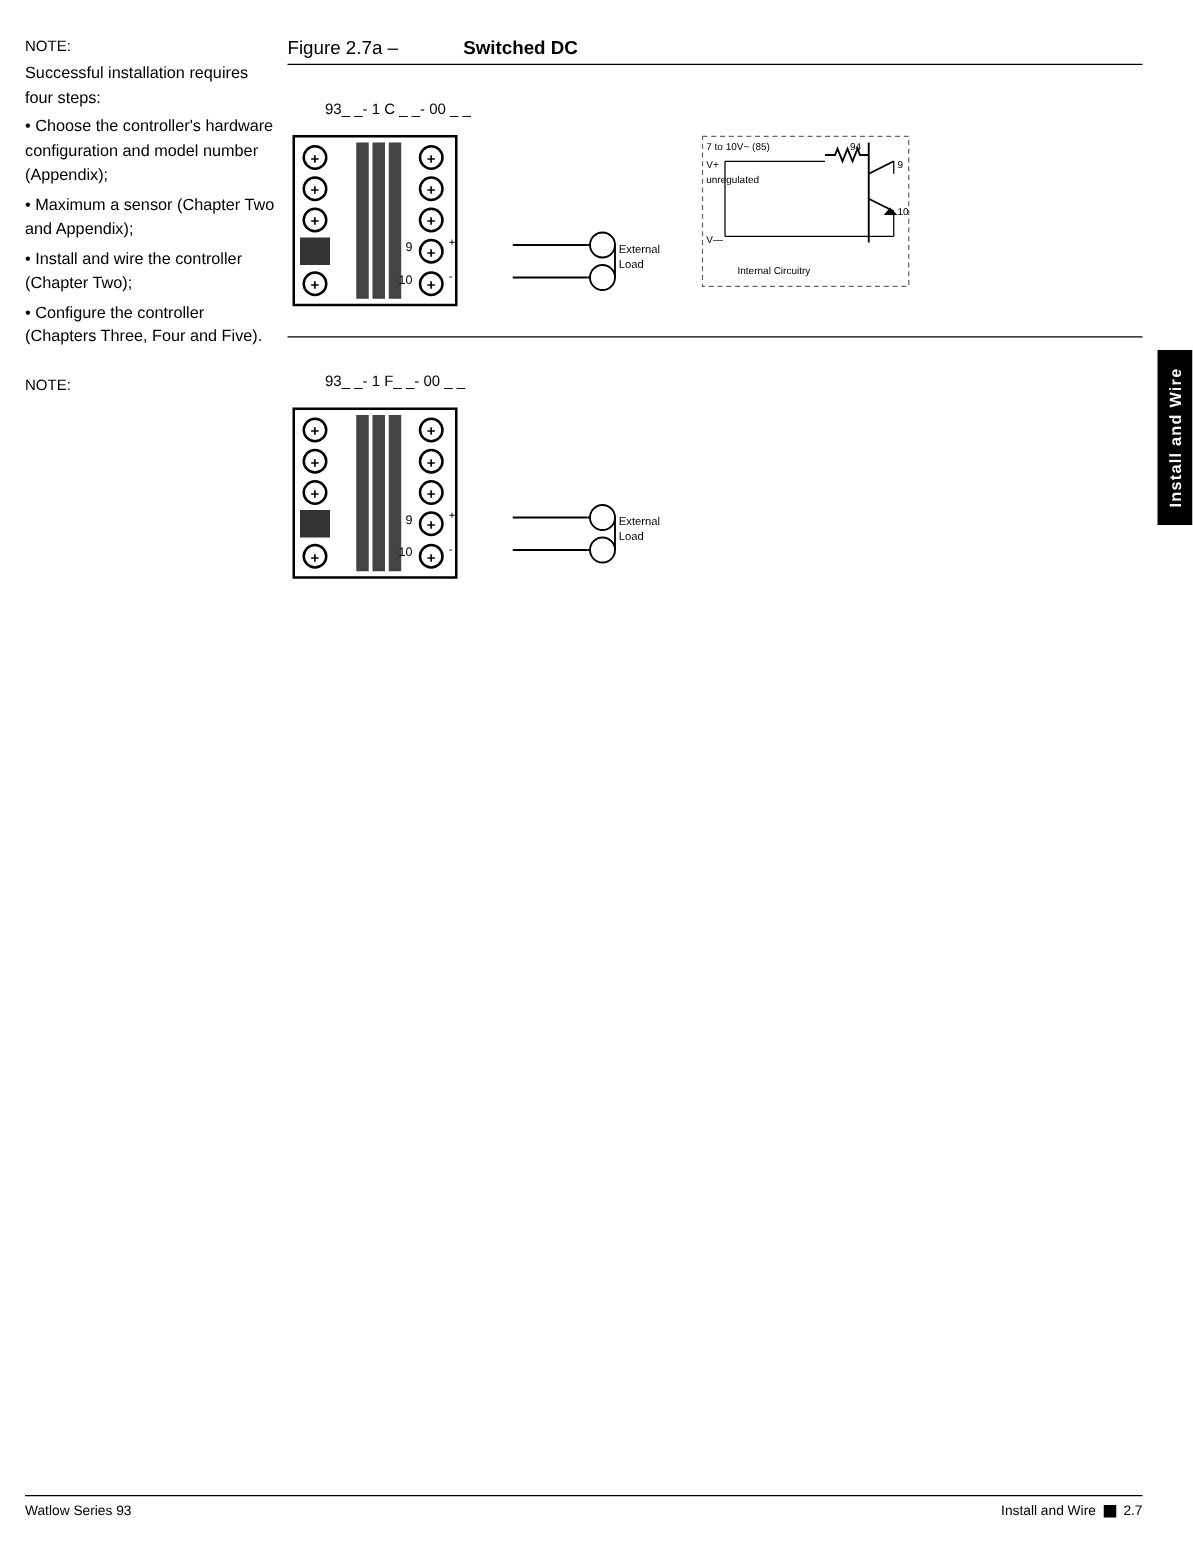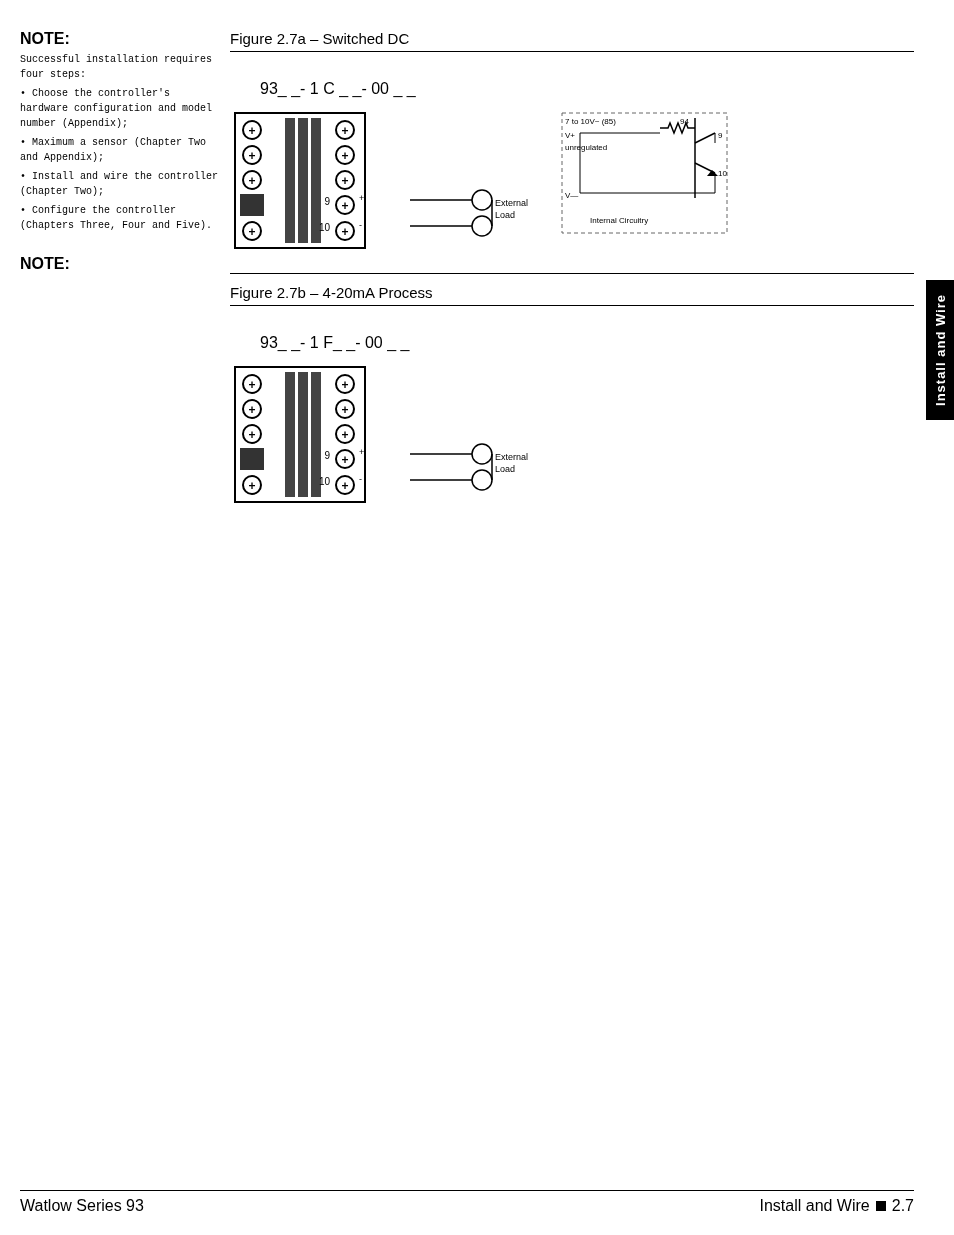--- a/index.html
+++ b/index.html
@@ -40,30 +40,29 @@
 
     
     .left-col {
       position: absolute;
       left: 20px;
       top: 30px;
       width: 200px;
     }
 
     .note-title {
-      font-weight: bold;
-      font-size: 16px;
+      font-weight: normal;
+      font-size: 12px;
       margin-bottom: 4px;
     }
 
     .note-text {
-      font-size: 10px;
+      font-size: 13px;
       line-height: 1.5;
       margin-bottom: 8px;
-      font-family: Liberation Mono, monospace;
     }
 
     .note-text p {
       margin-bottom: 4px;
     }
 
     
     .main-col {
       position: absolute;
       left: 230px;
@@ -72,45 +71,46 @@
     }
 
     .figure-title {
       font-size: 15px;
       font-weight: normal;
       margin-bottom: 6px;
       border-bottom: 1px solid #000;
       padding-bottom: 4px;
     }
     .figure-title strong {
-      font-weight: normal;
+      font-weight: bold;
+      margin-left: 48px;
     }
 
     .model-code {
-      font-size: 16px;
+      font-size: 12px;
       margin-bottom: 10px;
       margin-left: 30px;
       margin-top: 28px;
     }
 
     .figure-section {
       margin-bottom: 20px;
     }
 
     
     .footer {
       position: absolute;
       bottom: 20px;
       left: 20px;
       right: 40px;
       border-top: 1px solid #000;
       padding-top: 6px;
       display: flex;
       justify-content: space-between;
-      font-size: 16px;
+      font-size: 11px;
     }
 
     .footer-right {
       display: flex;
       align-items: center;
       gap: 6px;
     }
 
     .footer-square {
       width: 10px;
@@ -257,24 +257,20 @@
         <text x="30" y="115" font-size="8">Internal Circuitry</text>
 
         <line x1="20" y1="25" x2="20" y2="85" stroke="black" stroke-width="1"></line>
       </svg>
     </div>
   </div>
 
   <hr class="section-divider">
 
   <div class="figure-section">
-    <div class="figure-title">
-      <span>Figure 2.7b –</span>
-      <strong>4-20mA Process</strong>
-    </div>
     <div class="model-code">93_ _- 1 F_ _- 00 _ _</div>
 
     <div class="diagram-svg-container" style="margin-top:10px;">
 
       <svg width="150" height="145">
 
         <rect x="5" y="5" width="130" height="135" fill="white" stroke="black" stroke-width="2"></rect>
 
         <circle cx="22" cy="22" r="9" fill="white" stroke="black" stroke-width="2"></circle>
         <text x="22" y="27" text-anchor="middle" font-size="12" font-weight="bold">+</text>

